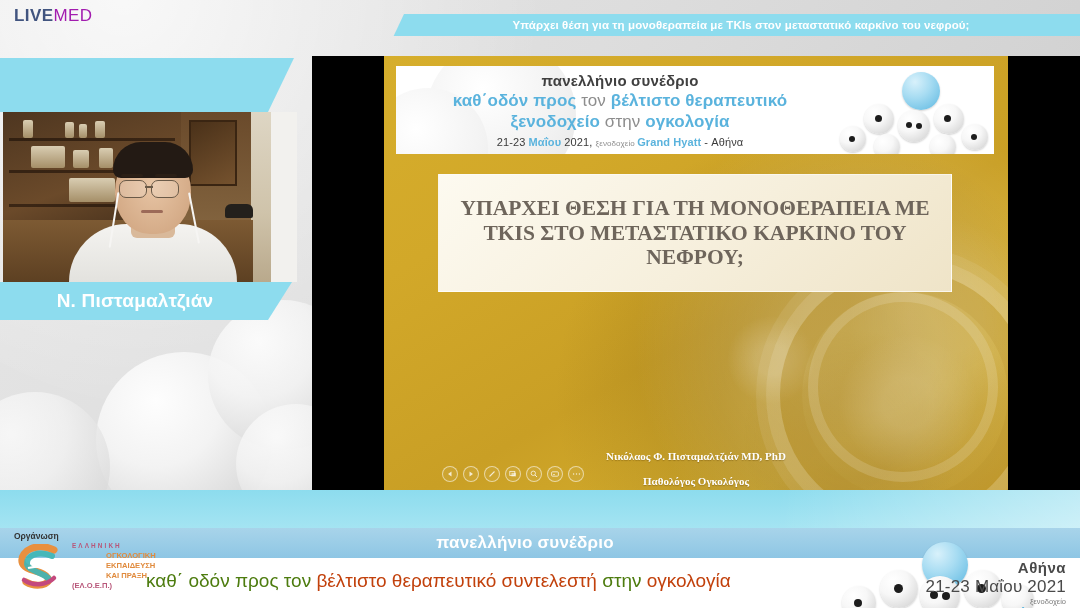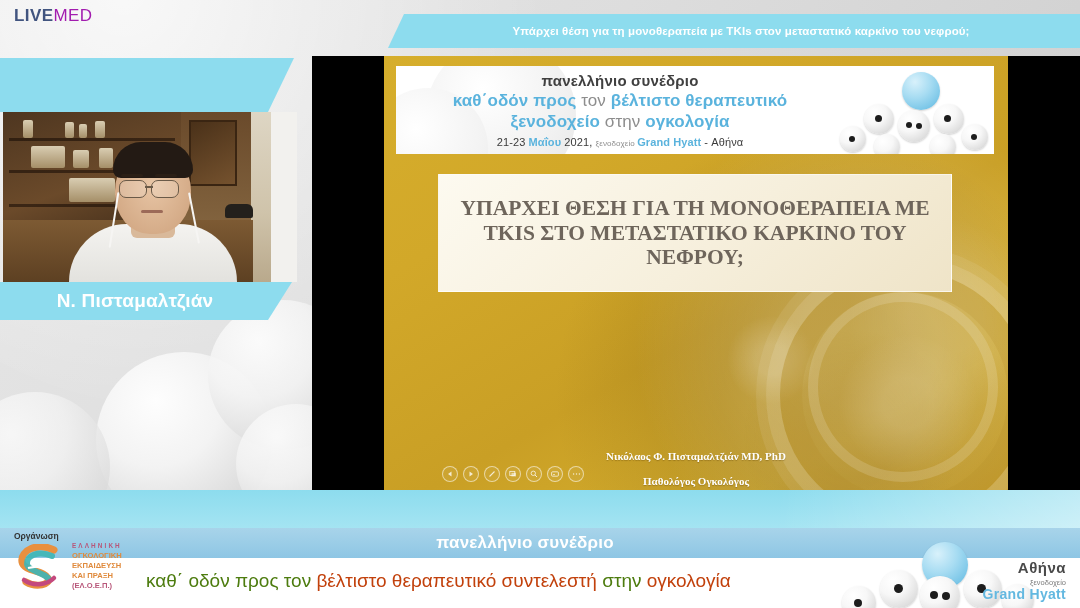--- a/index.html
+++ b/index.html
@@ -15,21 +15,21 @@
   .bg-swoosh{position:absolute;border-radius:50%;
       background:radial-gradient(circle at 40% 35%, rgba(255,255,255,.75), rgba(255,255,255,0) 68%);}
 
   
   .brand{position:absolute;left:14px;top:6px;font-size:17px;letter-spacing:.4px;}
   .brand .b1{color:#41547f;font-weight:bold;}
   .brand .b2{color:#a21caf;font-weight:400;}
 
   
   .band{position:absolute;background:#8ddcee;}
-  .band-header{left:388px;top:14px;width:692px;height:34px;
+  .band-header{left:388px;top:14px;width:692px;height:22px;
       clip-path:polygon(16px 0,692px 0,692px 34px,0 34px);}
   .band-header .txt{position:absolute;left:0;right:0;top:0;bottom:0;display:flex;
       align-items:center;justify-content:center;color:#ffffff;font-size:11.5px;
       font-weight:bold;letter-spacing:.1px;padding-left:14px;box-sizing:border-box;}
   .band-cam-top{left:0;top:58px;width:294px;height:54px;
       clip-path:polygon(0 0,294px 0,268px 54px,0 54px);}
   .band-name{left:0;top:282px;width:292px;height:38px;
       clip-path:polygon(0 0,292px 0,268px 38px,0 38px);}
   .band-name .txt{position:absolute;inset:0;display:flex;align-items:center;
       justify-content:center;color:#ffffff;font-size:19px;font-weight:bold;
@@ -150,21 +150,21 @@
       background:linear-gradient(180deg,#a8d4ea,#8ec6e4);}
   .footer .topband .t{position:absolute;inset:0;display:flex;align-items:center;
       justify-content:center;color:#ffffff;font-size:17px;font-weight:bold;letter-spacing:.2px;
       padding-right:30px;box-sizing:border-box;}
   .footer .mid{position:absolute;left:0;top:30px;width:1080px;height:50px;background:#ffffff;}
   .org{position:absolute;left:14px;top:3px;font-size:8.5px;color:#333;font-weight:bold;text-align:center;}
   .eloep{position:absolute;left:14px;top:14px;display:flex;align-items:center;gap:6px;}
   .eloep-mark{position:relative;width:52px;height:46px;}
   .eloep-txt{font-size:7.6px;line-height:1.34;font-weight:bold;}
   .eloep-txt .r1{color:#b8577a;letter-spacing:2.1px;font-size:6.4px;}
-  .eloep-txt .r2,.eloep-txt .r3,.eloep-txt .r4{color:#e08a3c;}
+  .eloep-txt .r2,.eloep-txt .r3,.eloep-txt .r4{color:#e08a3c;margin-left:34px;}
   .eloep-txt .r5{color:#b8577a;}
   .tagline{position:absolute;left:146px;top:42px;font-size:19px;white-space:nowrap;}
   .tagline .g{color:#4d7c0f;}
   .tagline .c{color:#c2410c;}
   .rightinfo{position:absolute;right:14px;top:32px;text-align:right;line-height:1.1;}
   .rightinfo .athina{font-size:15px;color:#4a4a4a;font-weight:bold;letter-spacing:.5px;}
   .rightinfo .dates{font-size:17px;color:#4a4a4a;letter-spacing:.2px;margin-top:1px;}
   .rightinfo .xeno{font-size:7.5px;color:#7a7a7a;margin-top:2px;}
   .rightinfo .hyatt{font-size:14px;color:#63b8e0;font-weight:bold;letter-spacing:.3px;}
   .footballs{position:absolute;left:838px;top:0px;width:210px;height:80px;}
@@ -368,18 +368,19 @@
           <span class="p" style="left:13px;top:14px;width:9px;height:9px;"></span>
         </div>
       <div class="bb" style="left:4px;top:58px;width:34px;height:34px;">
           <span class="p" style="left:12px;top:13px;width:8px;height:8px;"></span>
         </div>
       <div class="bb" style="left:164px;top:56px;width:32px;height:32px;"></div>
     </div>
 
     <div class="rightinfo">
       <div class="athina">Αθήνα</div>
+      <div class="dates">21-23 Μαΐου 2021</div>
       <div class="xeno">ξενοδοχείο</div>
       <div class="hyatt">Grand Hyatt</div>
     </div>
   </div>
 
 </div>
 
 </body></html>

